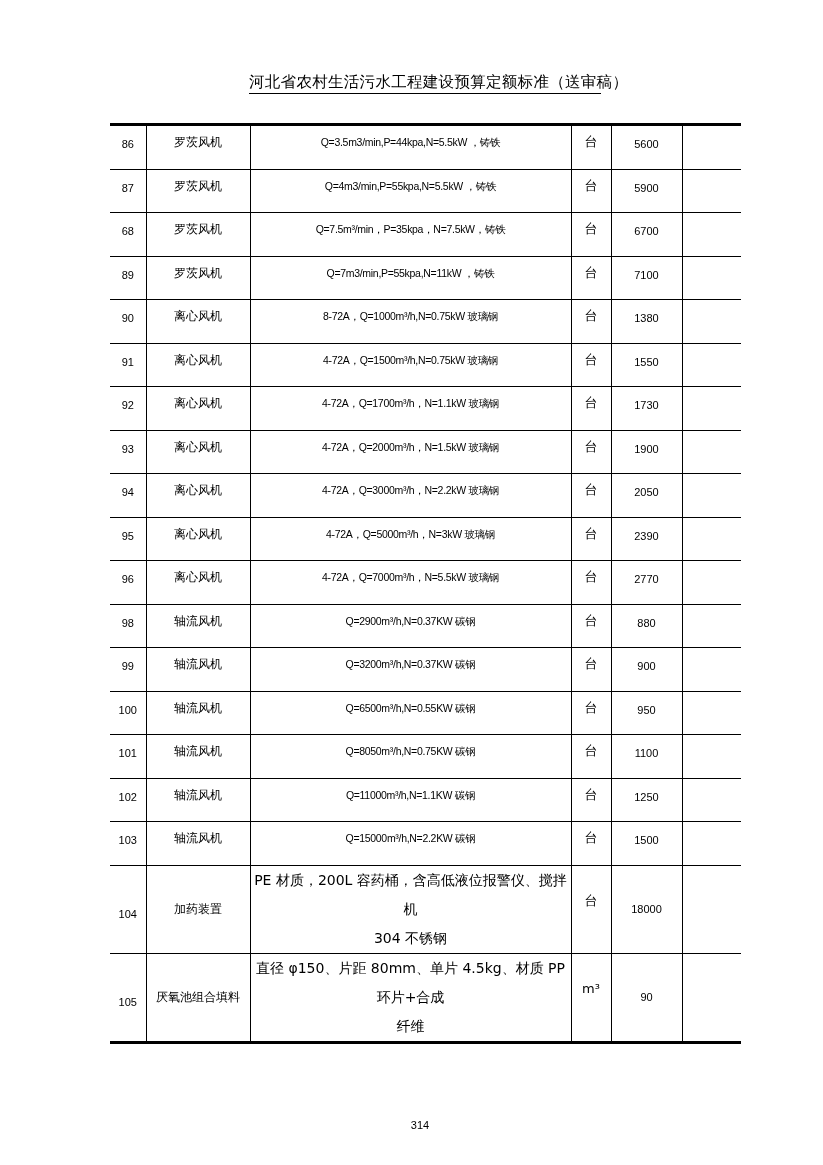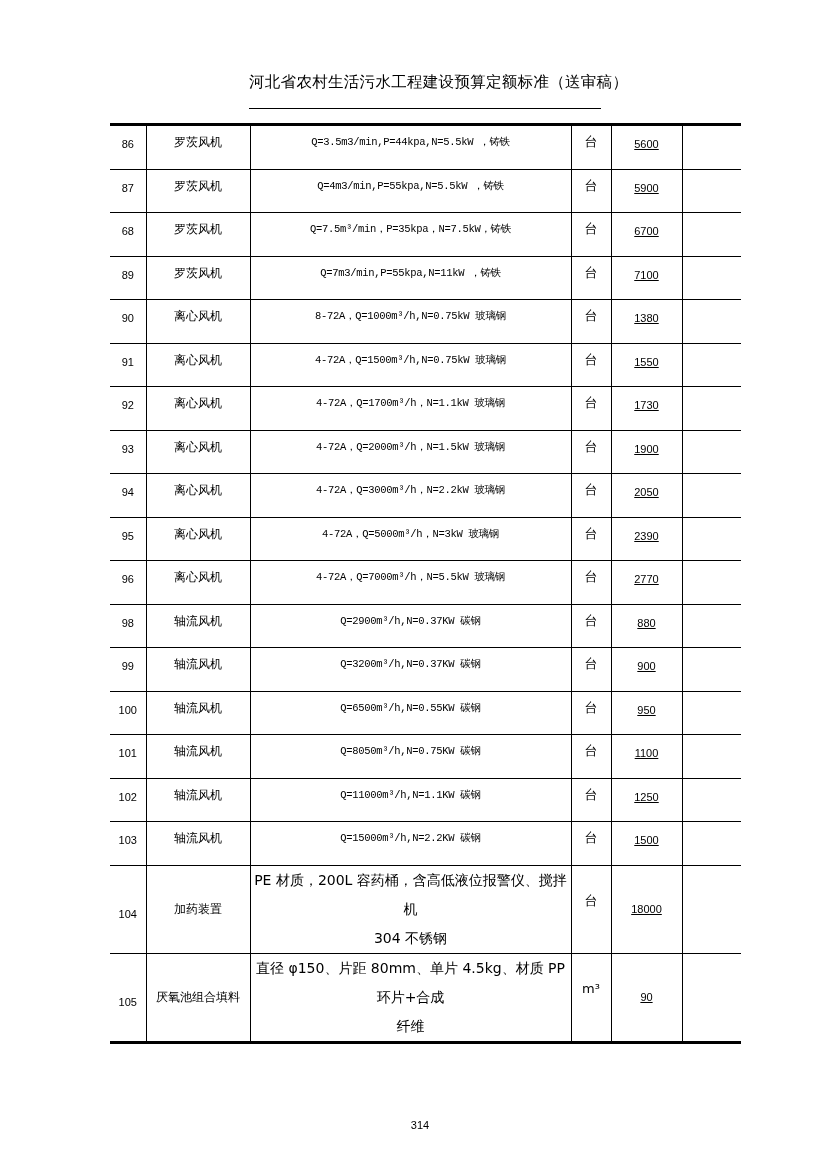--- a/index.html
+++ b/index.html
@@ -1,35 +1,35 @@
 <!DOCTYPE html>
 <html><head>
 <meta charset="utf-8">
 <style>
   html, body { margin:0; padding:0; background:#ffffff; }
   body { width:823px; height:1165px; position:relative; overflow:hidden;
          font-family:"DejaVu Sans", sans-serif; color:#000; }
   .title { position:absolute; left:249px; top:73px; width:352px; text-align:center;
            font-size:15.5px; letter-spacing:0.3px; border-bottom:1px solid #000;
-           line-height:19px; padding-bottom:16px; white-space:nowrap; }
+           line-height:19px; padding-bottom:1px; white-space:nowrap; }
   table { position:absolute; left:110px; top:123px; width:631px; border-collapse:collapse;
           table-layout:fixed; }
   table { border-top:3px solid #000; border-bottom:3px solid #000; }
   td { border-left:1px solid #000; border-right:1px solid #000; border-bottom:1px solid #000;
        padding:0; vertical-align:top; text-align:center; font-size:11px; }
   tr:last-child td { border-bottom:none; }
   td:first-child { border-left:none; }
   td:last-child { border-right:none; }
   tr.r td { height:42.5px; }
   tr.r td .c { padding-top:8px; line-height:16px; }
   td.num .c { font-family:"Liberation Sans", sans-serif; font-size:11px; padding-top:10px !important; }
   td.name .c { font-size:12px; }
-  td.spec .c { font-family:Liberation Mono, monospace; font-size:10.5px; white-space:nowrap; letter-spacing:-0.3px; }
+  td.spec .c { font-family:Liberation Sans, sans-serif; font-size:10.5px; white-space:nowrap; letter-spacing:-0.3px; }
   td.unit .c { font-size:13px; }
-  td.price .c { font-family:"Liberation Sans", sans-serif; font-size:11px; padding-top:10px !important;text-decoration:underline; }
+  td.price .c { font-family:"Liberation Sans", sans-serif; font-size:11px; padding-top:10px !important; }
   tr.tall td { height:71px; vertical-align:middle; }
   tr.tall td .c { line-height:29px; padding:0; }
   tr.tall td.spec .c { font-family:"DejaVu Sans", sans-serif; font-size:14px; white-space:normal; letter-spacing:0; }
   tr.tall td.unit .c { padding-bottom:18px; }
   tr.tall td.price .c { padding-top:0 !important; }
   .pageno { position:absolute; left:400px; top:1071px; width:40px; text-align:center;
             font-family:"Liberation Sans", sans-serif; font-size:11px;margin-top:48px; }
 </style>
 </head>
 <body>

